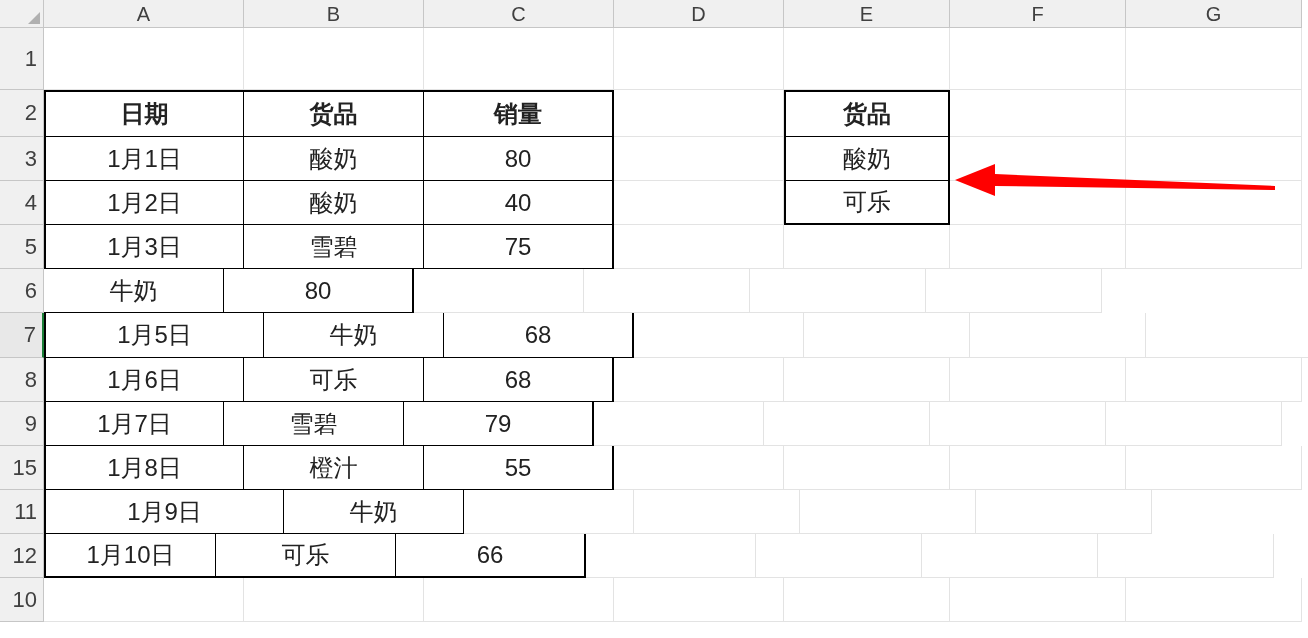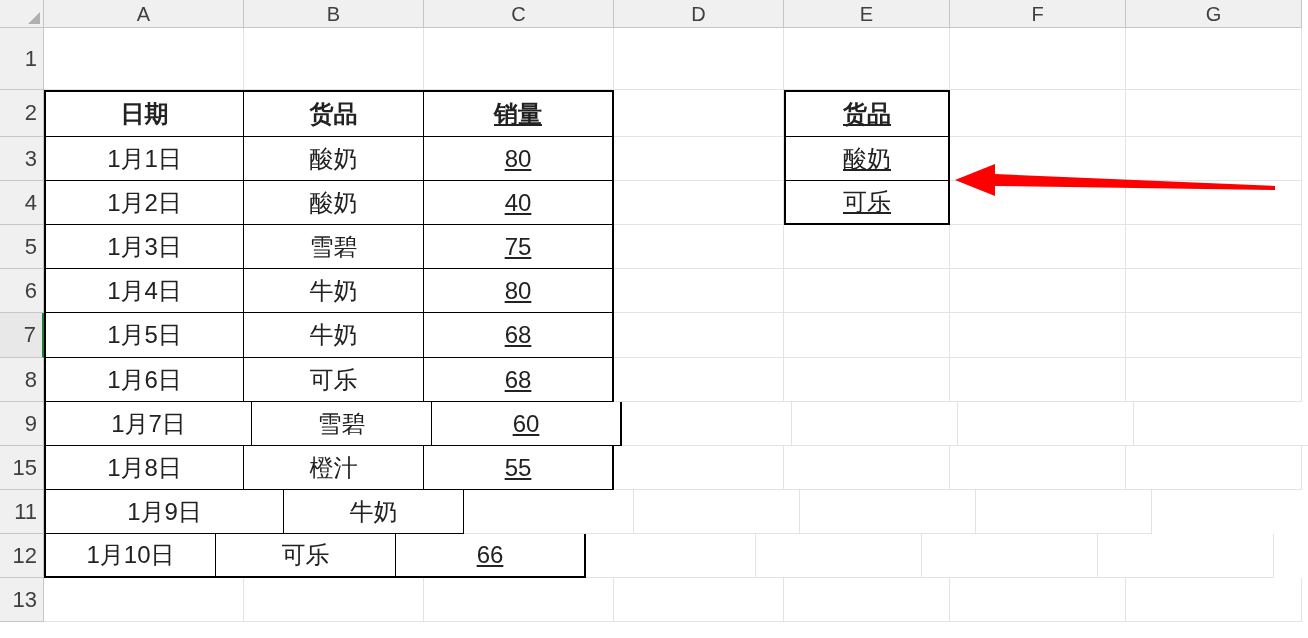--- a/index.html
+++ b/index.html
@@ -80,21 +80,21 @@
     color:#222;
     display:flex;
     align-items:center;
     justify-content:center;
     overflow:hidden;
   }
   
   .b-top    { border-top: 2px solid #000 !important; }
   .b-bottom { border-bottom: 2px solid #000 !important; }
   .b-left   { border-left: 2px solid #000 !important; }
-  .b-right  { border-right: 2px solid #000 !important; text-decoration: underline; }
+  .b-right  { border-right: 2px solid #000 !important; }
   .b-mid-h  { border-bottom: 1.5px solid #000 !important; }
   .b-mid-v  { border-right: 1.5px solid #000 !important; }
   .bold { font-weight:700; }
   
   .arrow {
     position:absolute;
     pointer-events:none;
   }
 </style>
 </head>
@@ -119,21 +119,21 @@
     <div class="rh" style="height:44px">3</div>
     <div class="rh" style="height:44px">4</div>
     <div class="rh" style="height:44px">5</div>
     <div class="rh" style="height:44px">6</div>
     <div class="rh sel" style="height:45px">7</div>
     <div class="rh" style="height:44px">8</div>
     <div class="rh" style="height:44px">9</div>
     <div class="rh" style="height:44px">15</div>
     <div class="rh" style="height:44px">11</div>
     <div class="rh" style="height:44px">12</div>
-    <div class="rh" style="height:44px">13</div>
+    <div class="rh" style="height:44px">10</div>
   </div>
 
   <div class="grid">
 
     <div class="gridrow" style="height:62px">
       <div class="cell" style="width:200px"></div>
       <div class="cell" style="width:180px"></div>
       <div class="cell" style="width:190px"></div>
       <div class="cell" style="width:170px"></div>
       <div class="cell" style="width:166px"></div>
@@ -175,53 +175,52 @@
       <div class="cell b-left b-mid-v b-mid-h" style="width:200px">1月3日</div>
       <div class="cell b-mid-v b-mid-h" style="width:180px">雪碧</div>
       <div class="cell b-right b-mid-h" style="width:190px">75</div>
       <div class="cell" style="width:170px"></div>
       <div class="cell" style="width:166px"></div>
       <div class="cell" style="width:176px"></div>
       <div class="cell" style="width:176px"></div>
     </div>
 
     <div class="gridrow" style="height:44px">
-      <div class="cell b-left b-mid-v b-mid-h" style="width:200px">1月4日</div>
       <div class="cell b-mid-v b-mid-h" style="width:180px">牛奶</div>
       <div class="cell b-right b-mid-h" style="width:190px">80</div>
       <div class="cell" style="width:170px"></div>
       <div class="cell" style="width:166px"></div>
       <div class="cell" style="width:176px"></div>
       <div class="cell" style="width:176px"></div>
     </div>
 
     <div class="gridrow" style="height:45px">
-      <div class="cell b-left b-mid-v b-mid-h" style="width:200px">1月5日</div>
+      <div class="cell b-left b-mid-v b-mid-h" style="width:220px">1月5日</div>
       <div class="cell b-mid-v b-mid-h" style="width:180px">牛奶</div>
       <div class="cell b-right b-mid-h" style="width:190px">68</div>
       <div class="cell" style="width:170px"></div>
       <div class="cell" style="width:166px"></div>
       <div class="cell" style="width:176px"></div>
       <div class="cell" style="width:176px"></div>
     </div>
 
     <div class="gridrow" style="height:44px">
       <div class="cell b-left b-mid-v b-mid-h" style="width:200px">1月6日</div>
       <div class="cell b-mid-v b-mid-h" style="width:180px">可乐</div>
       <div class="cell b-right b-mid-h" style="width:190px">68</div>
       <div class="cell" style="width:170px"></div>
       <div class="cell" style="width:166px"></div>
       <div class="cell" style="width:176px"></div>
       <div class="cell" style="width:176px"></div>
     </div>
 
     <div class="gridrow" style="height:44px">
-      <div class="cell b-left b-mid-v b-mid-h" style="width:208px">1月7日</div>
+      <div class="cell b-left b-mid-v b-mid-h" style="width:180px">1月7日</div>
       <div class="cell b-mid-v b-mid-h" style="width:180px">雪碧</div>
-      <div class="cell b-right b-mid-h" style="width:190px">60</div>
+      <div class="cell b-right b-mid-h" style="width:190px">79</div>
       <div class="cell" style="width:170px"></div>
       <div class="cell" style="width:166px"></div>
       <div class="cell" style="width:176px"></div>
       <div class="cell" style="width:176px"></div>
     </div>
 
     <div class="gridrow" style="height:44px">
       <div class="cell b-left b-mid-v b-mid-h" style="width:200px">1月8日</div>
       <div class="cell b-mid-v b-mid-h" style="width:180px">橙汁</div>
       <div class="cell b-right b-mid-h" style="width:190px">55</div>

